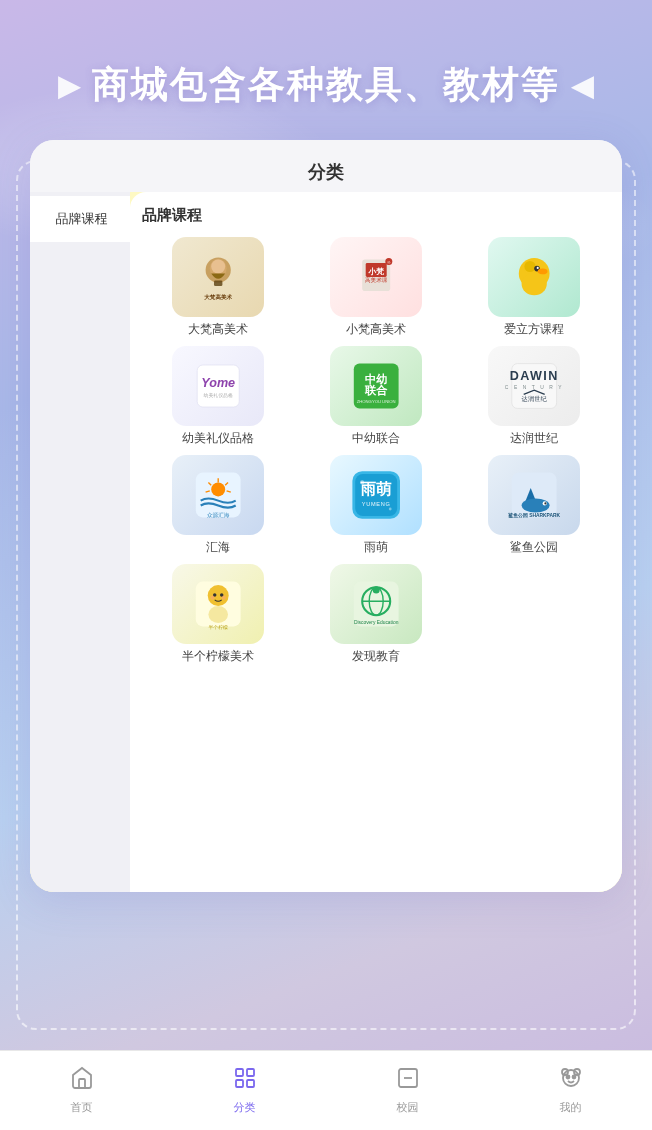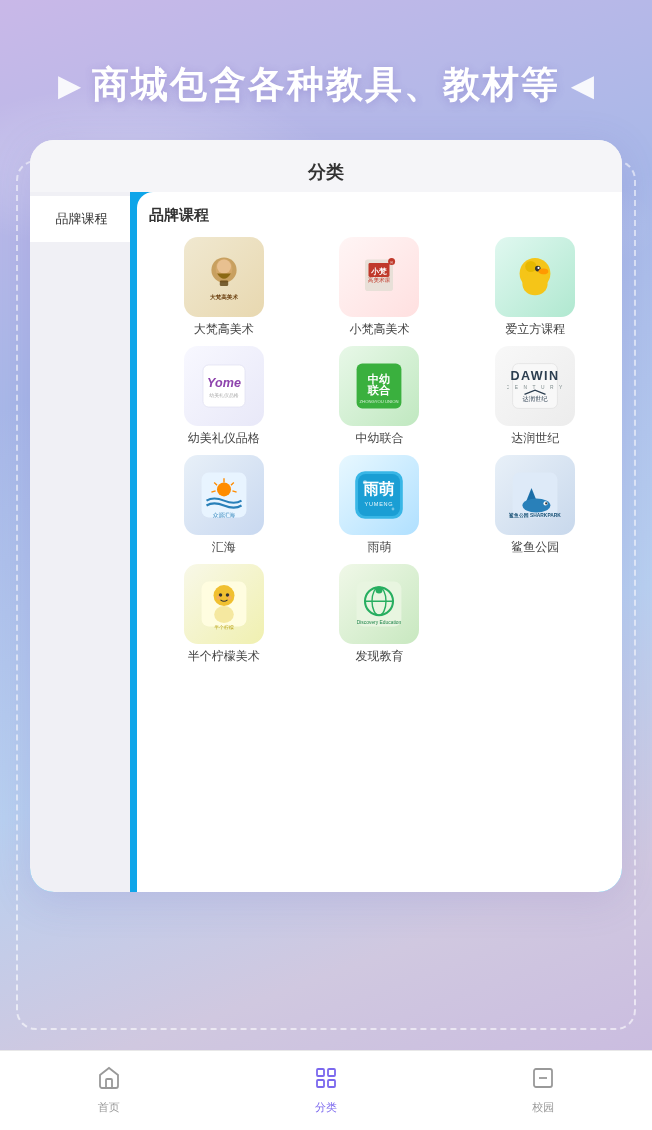--- a/index.html
+++ b/index.html
@@ -70,23 +70,22 @@
       padding: 20px 0 8px;
       font-size: 18px;
       font-weight: 600;
       color: #333;
       background: #f5f5f8;
     }
 
     
     .card-body {
       display: flex;
-      background: #0ea5e9;
+      background: #fef9c3;
       min-height: 700px;
-      gap: 7px;
     }
 
     
     .sidebar {
       width: 100px;
       background: #f0f0f5;
       display: flex;
       flex-direction: column;
       padding-top: 4px;
     }
@@ -128,21 +127,21 @@
       gap: 8px 6px;
     }
     .brand-item {
       display: flex;
       flex-direction: column;
       align-items: center;
       gap: 4px;
       cursor: pointer;
     }
     .brand-logo {
-      width: 80px;
+      width: 92px;
       height: 80px;
       border-radius: 14px;
       overflow: hidden;
       display: flex;
       align-items: center;
       justify-content: center;
       font-size: 10px;
       color: #555;
     }
     .brand-label {
@@ -484,13 +483,26 @@
   <div class="nav-item">
     <div class="nav-icon">
       <svg width="24" height="24" viewBox="0 0 24 24" fill="none" stroke="#999" stroke-width="1.8">
         <rect x="3" y="3" width="18" height="18" rx="2"></rect>
         <line x1="8" y1="12" x2="16" y2="12"></line>
       </svg>
     </div>
     <span class="nav-label">校园</span>
   </div>
 
+  <div class="nav-item">
+    <div class="nav-icon">
+      <svg width="24" height="24" viewBox="0 0 24 24" fill="none" stroke="#999" stroke-width="1.8">
+        <circle cx="12" cy="12" r="8"></circle>
+        <circle cx="6" cy="6" r="3"></circle>
+        <circle cx="18" cy="6" r="3"></circle>
+        <circle cx="9" cy="11" r="1.5" fill="#999"></circle>
+        <circle cx="15" cy="11" r="1.5" fill="#999"></circle>
+        <path d="M9 15 Q12 18 15 15"></path>
+      </svg>
+    </div>
+    <span class="nav-label">我的</span>
+  </div>
 </div>
 
 </body></html>

